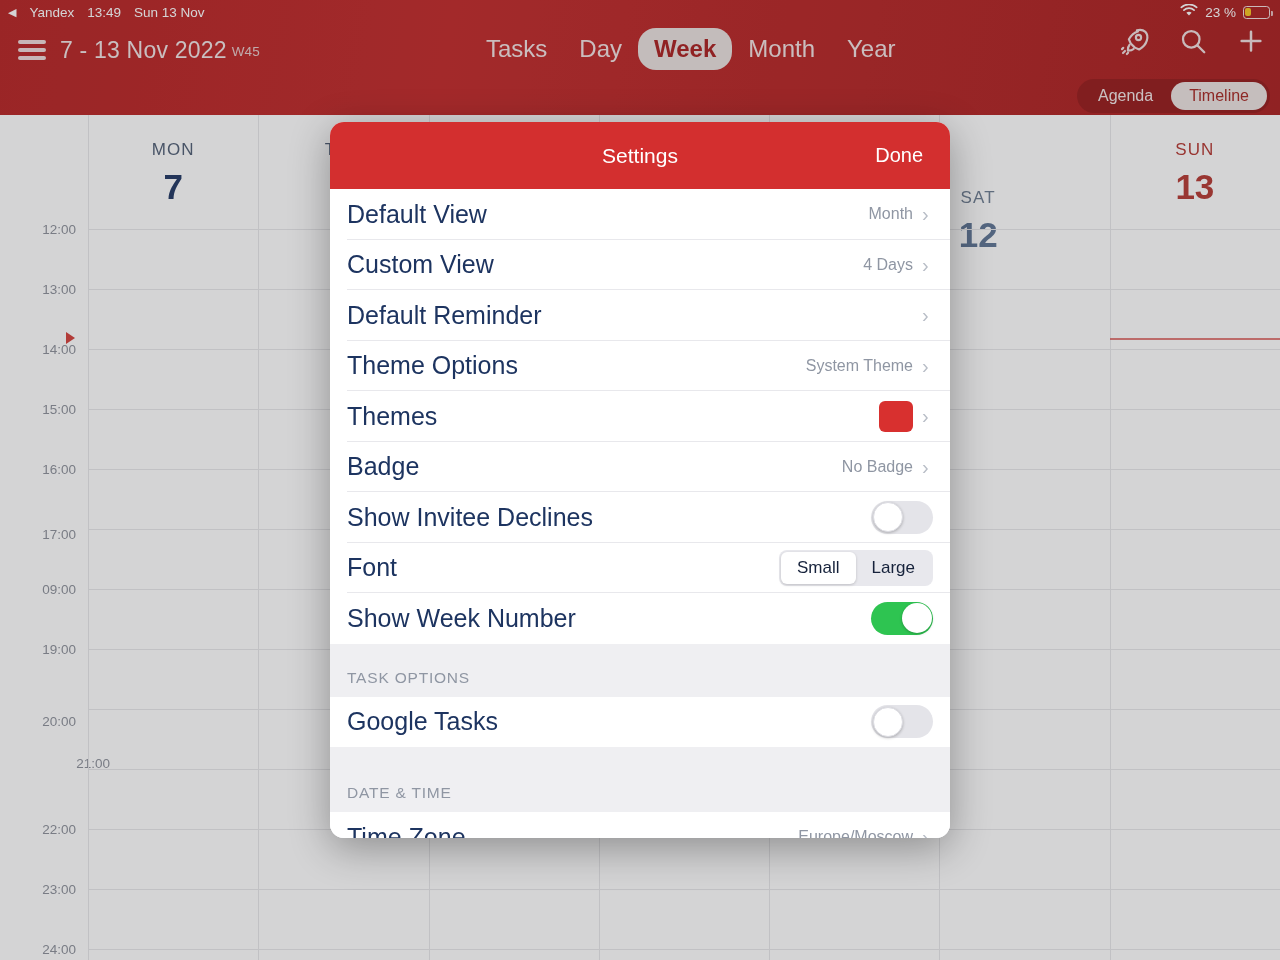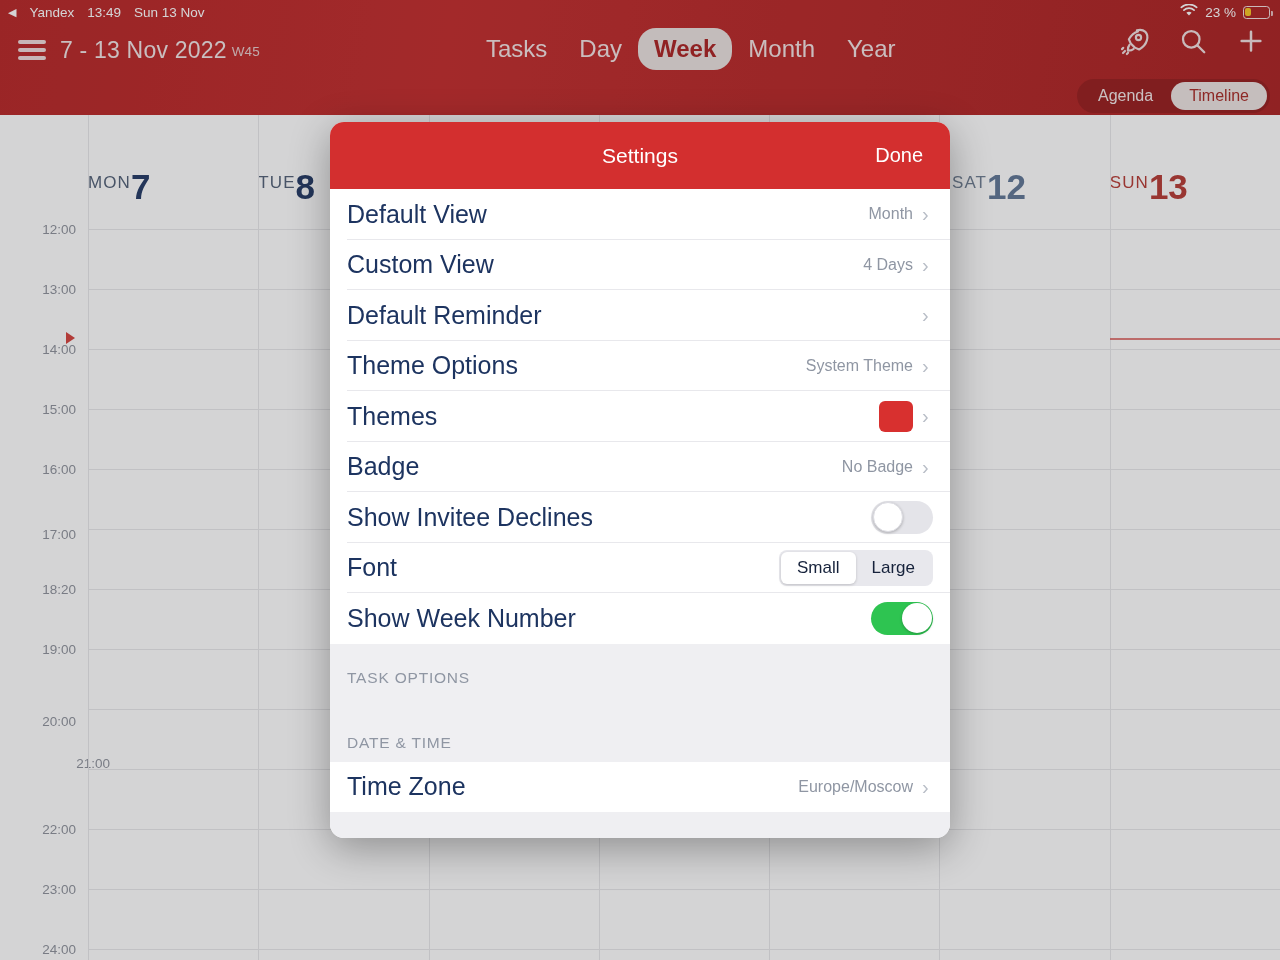--- a/index.html
+++ b/index.html
@@ -92,21 +92,21 @@
   }
   .seg-agenda > div.active { background: #ece3e1; color: #a5241f; }
 
   
   .dayheader {
     position: absolute; top: 115px; left: 0; width: 1280px; height: 111px;
     background: #ffffff;
   }
   .daycol {
     position: absolute; top: 0; height: 111px;
-    display: flex; flex-direction: row; align-items: center;
+    display: flex; flex-direction: column; align-items: center;
     justify-content: flex-start; padding-top: 25px;
   }
   .daycol .dow { font-size: 17px; letter-spacing: 1.1px; color: #4d5c73; }
   .daycol .dnum { font-size: 35px; font-weight: bold; color: #1d3460; margin-top: 7px; }
   .daycol.weekend .dow { color: #6b7b90; }
   .daycol.weekend .dnum { color: #5b7393; }
   .daycol.today .dow { color: #b4352f; }
   .daycol.today .dnum { color: #b4352f; }
 
   .grid { position: absolute; top: 226px; left: 0; width: 1280px; height: 734px; }
@@ -224,21 +224,21 @@
           <div class="dnum">9</div>
         </div>
         <div class="daycol" style="left: 598.857px; width: 170.286px;">
           <div class="dow">THU</div>
           <div class="dnum">10</div>
         </div>
         <div class="daycol" style="left: 769.143px; width: 170.286px;">
           <div class="dow">FRI</div>
           <div class="dnum">11</div>
         </div>
-        <div class="daycol weekend" style="left: 952px; width: 170.286px;">
+        <div class="daycol weekend" style="left: 893px; width: 170.286px; margin-top: 48px;">
           <div class="dow">SAT</div>
           <div class="dnum">12</div>
         </div>
         <div class="daycol today" style="left: 1109.71px; width: 170.286px;">
           <div class="dow">SUN</div>
           <div class="dnum">13</div>
         </div>
       </div>
     <div class="grid" id="grid">
         <div class="hourline" style="top: 3px;"></div>
@@ -247,21 +247,21 @@
         <div class="hourlabel" style="top: 63px;">13:00</div>
         <div class="hourline" style="top: 123px;"></div>
         <div class="hourlabel" style="top: 123px;">14:00</div>
         <div class="hourline" style="top: 183px;"></div>
         <div class="hourlabel" style="top: 183px;">15:00</div>
         <div class="hourline" style="top: 243px;"></div>
         <div class="hourlabel" style="top: 243px;">16:00</div>
         <div class="hourline" style="top: 303px;"></div>
         <div class="hourlabel" style="top: 308px;">17:00</div>
         <div class="hourline" style="top: 363px;"></div>
-        <div class="hourlabel" style="top: 363px;">18:20</div>
+        <div class="hourlabel" style="top: 363px;">09:00</div>
         <div class="hourline" style="top: 423px;"></div>
         <div class="hourlabel" style="top: 423px;">19:00</div>
         <div class="hourline" style="top: 483px;"></div>
         <div class="hourlabel" style="top: 483px; margin-top: 12px;">20:00</div>
         <div class="hourline" style="top: 543px;"></div>
         <div class="hourlabel" style="top: 537px; margin-left: 34px;">21:00</div>
         <div class="hourline" style="top: 603px;"></div>
         <div class="hourlabel" style="top: 603px;">22:00</div>
         <div class="hourline" style="top: 663px;"></div>
         <div class="hourlabel" style="top: 663px;">23:00</div>
@@ -420,20 +420,28 @@
           <div class="row-label">Show Week Number</div>
           <div class="row-right">
             <div class="toggle on">
               <div class="knob"></div>
             </div>
           </div>
         </div>
         <div class="section-head">
           <span>TASK OPTIONS</span>
         </div>
+        <div class="row nodiv">
+          <div class="row-label">Google Tasks</div>
+          <div class="row-right">
+            <div class="toggle">
+              <div class="knob"></div>
+            </div>
+          </div>
+        </div>
         <div class="gap"></div>
         <div class="section-head">
           <span>DATE &amp; TIME</span>
         </div>
         <div class="row nodiv">
           <div class="row-label">Time Zone</div>
           <div class="row-right">
             <div class="row-value">Europe/Moscow</div>
             <div class="chev">›</div>
           </div>

